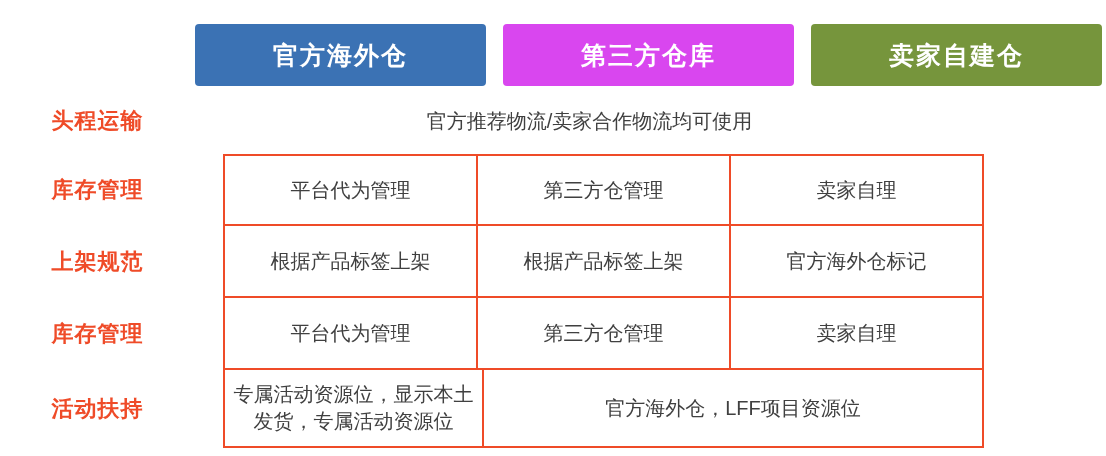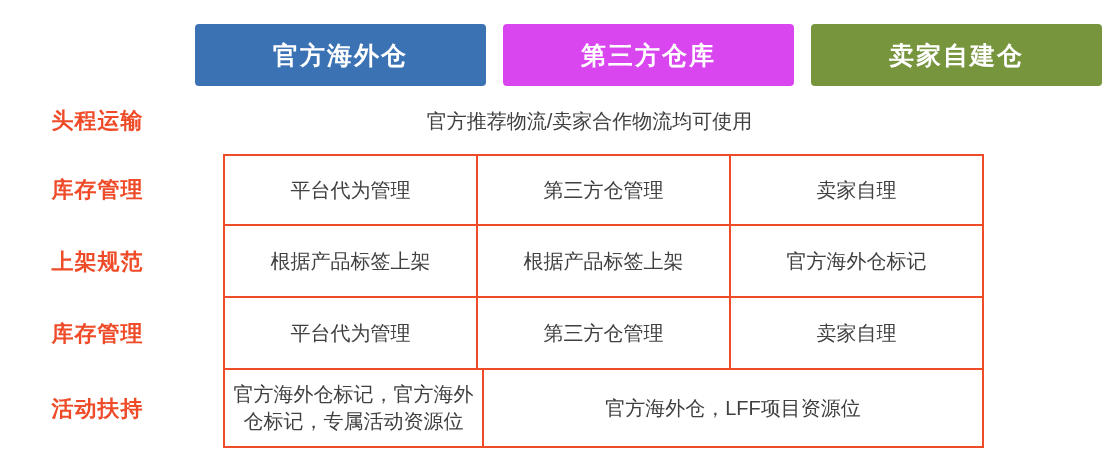--- a/index.html
+++ b/index.html
@@ -167,19 +167,19 @@
       <div class="cells cells-bordered row-bottom">
         <div class="cell">平台代为管理</div>
         <div class="cell sep-v">第三方仓管理</div>
         <div class="cell sep-v">卖家自理</div>
       </div>
     </div>
 
     <div class="row r-huodong">
       <div class="row-label">活动扶持</div>
       <div class="cells cells-bordered row-bottom">
-        <div class="cell">官方海外仓标记，官方海外仓标记，专属活动资源位</div>
+        <div class="cell">专属活动资源位，显示本土发货，专属活动资源位</div>
         <div class="cell double sep-v">官方海外仓，LFF项目资源位</div>
       </div>
     </div>
 
   </div>
 </div>
 
 </body></html>

